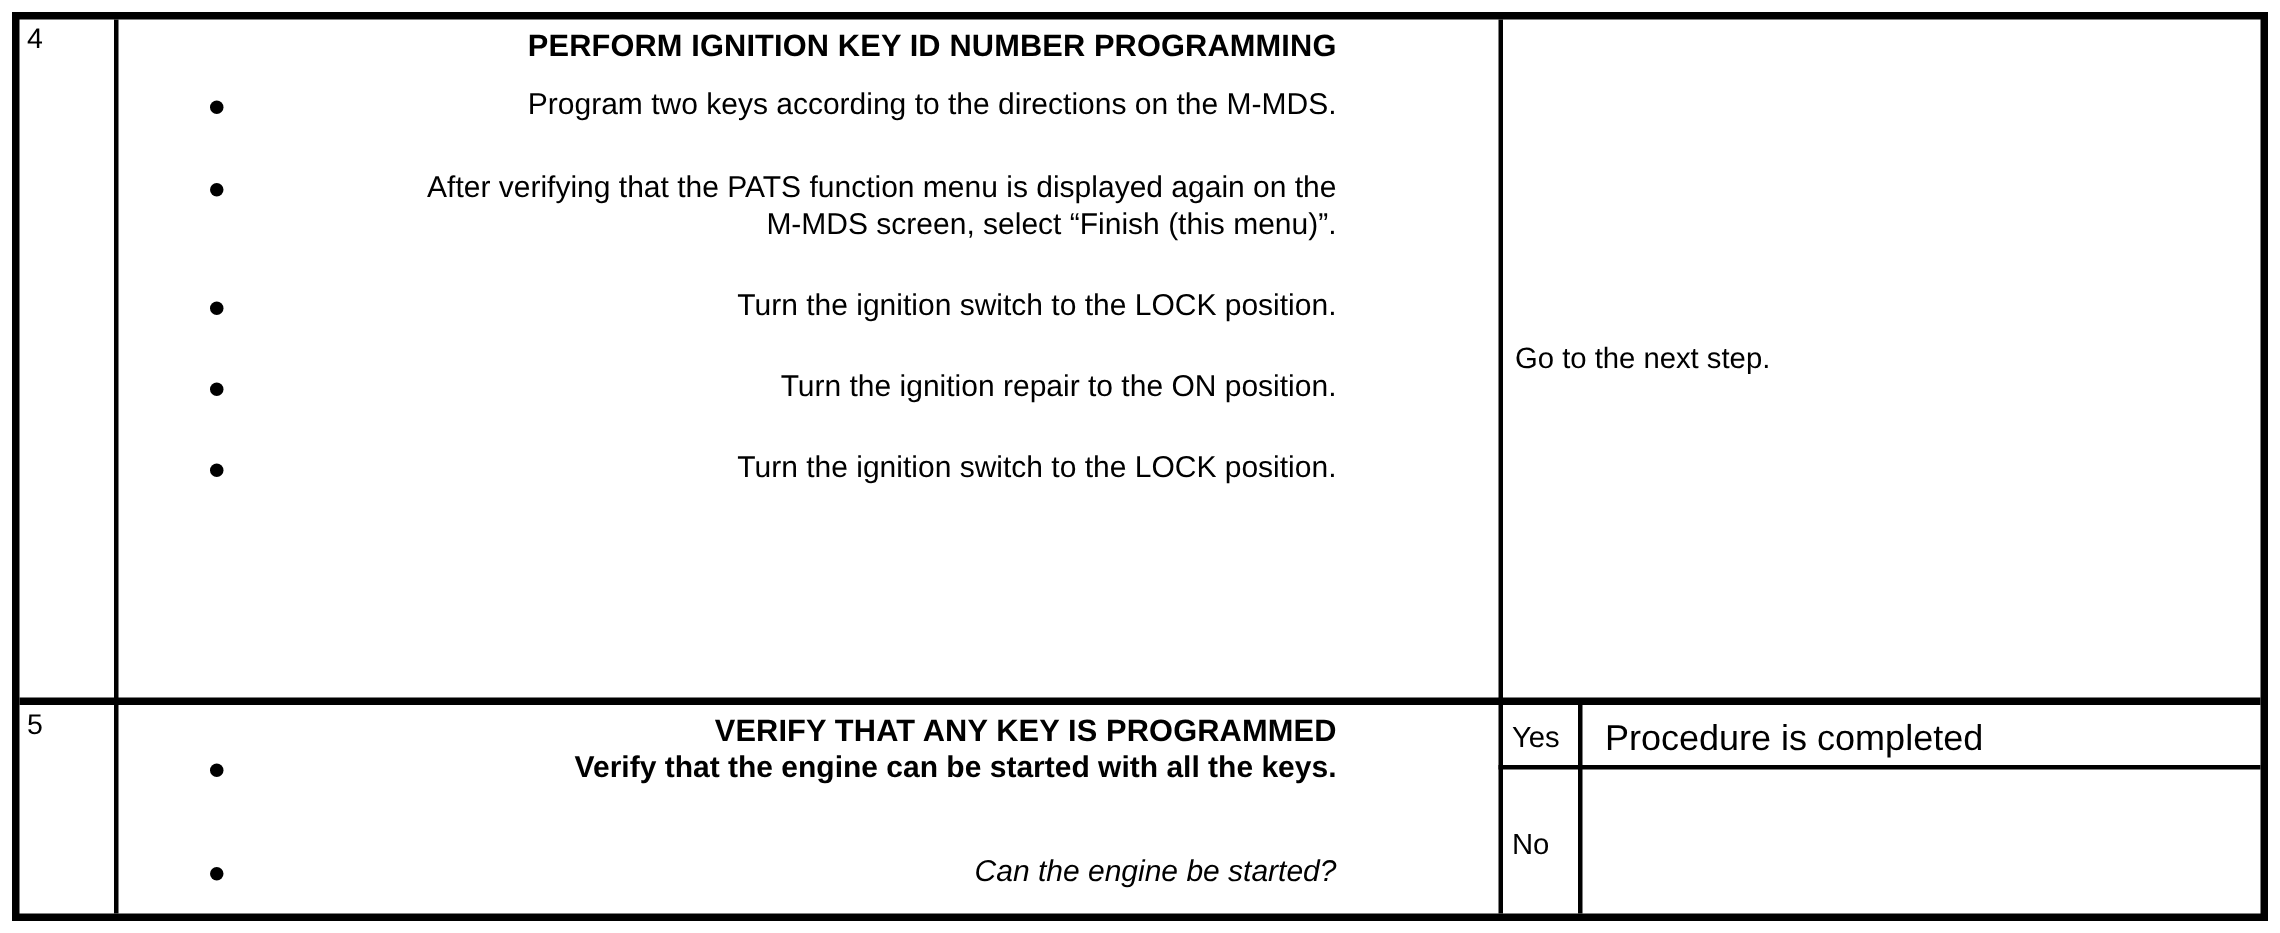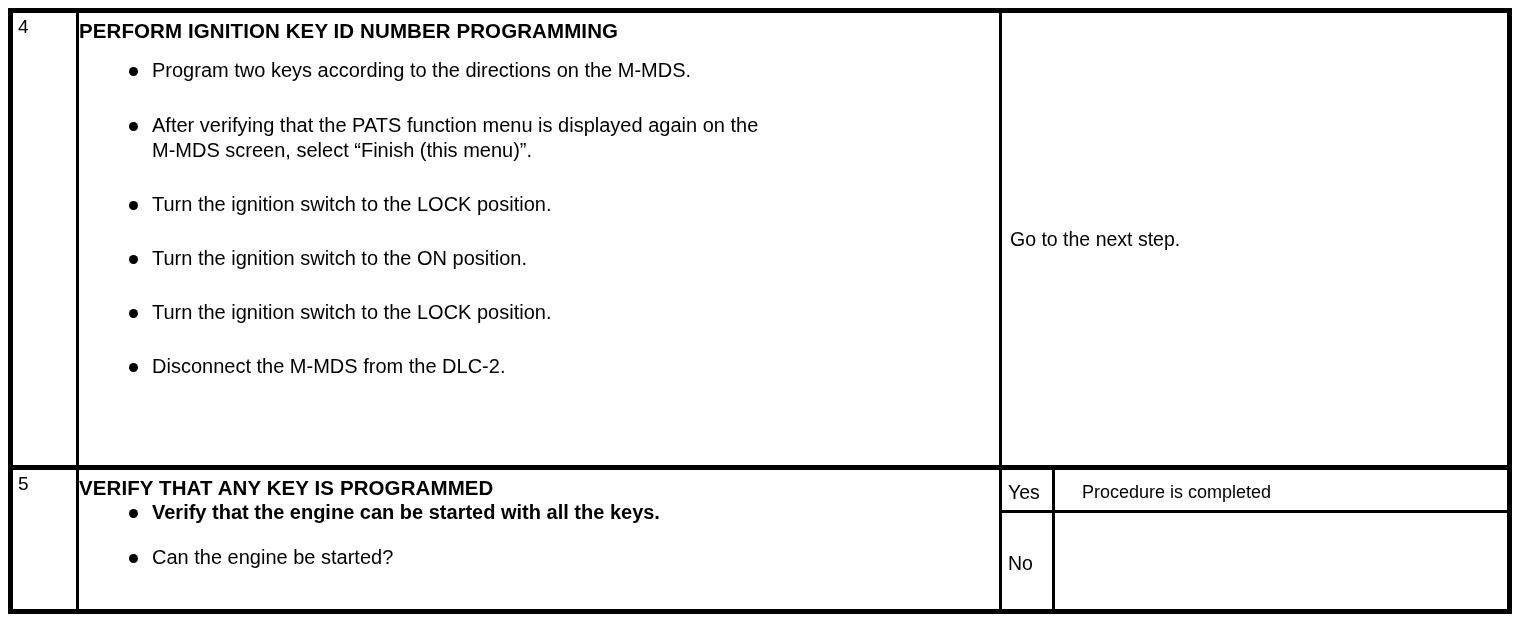--- a/index.html
+++ b/index.html
@@ -61,25 +61,26 @@
     font-size: 19px;
     line-height: 20px;
     padding: 4px 0 0 5px;
     box-sizing: border-box;
     font-weight: 400;
   }
 
   
   .desc {
     position: absolute;
-    left: 55px;
+    left: 66px;
     width: 820px;
     top: 0;
     box-sizing: border-box;
     padding: 0 8px 0 11px;
+    text-align: right;
   }
 
   .heading {
     font-size: 20.5px;
     font-weight: bold;
     letter-spacing: 0.1px;
     line-height: 24px;
     padding-top: 6px;
     white-space: nowrap;
   }
@@ -120,24 +121,24 @@
     position: absolute;
     left: 0;
     width: 53px;
     box-sizing: border-box;
     font-size: 19.5px;
     line-height: 24px;
     padding-left: 6px;
   }
   .yn-text {
     position: absolute;
-    left: 72px;
-    right: 0;
-    box-sizing: border-box;
-    font-size: 18px;
+    left: 60px;
+    right: 0;
+    box-sizing: border-box;
+    font-size: 24px;
     line-height: 25px;
     padding-left: 8px;
   }
   .plain-result {
     position: absolute;
     left: 0;
     right: 0;
     font-size: 19.5px;
     line-height: 25px;
     padding-left: 8px;
@@ -174,29 +175,25 @@
             <span class="bullet-dot"></span>
             <span class="bline">After verifying that the PATS function menu is displayed again on the</span>
             <span class="bline">M-MDS screen, select “Finish (this menu)”.</span>
           </li>
           <li style="margin-top:29px;">
             <span class="bullet-dot"></span>
             <span class="bline">Turn the ignition switch to the LOCK position.</span>
           </li>
           <li style="margin-top:29px;">
             <span class="bullet-dot"></span>
-            <span class="bline">Turn the ignition switch to the ON position.</span>
+            <span class="bline">Turn the ignition repair to the ON position.</span>
           </li>
           <li style="margin-top:29px;">
             <span class="bullet-dot"></span>
             <span class="bline">Turn the ignition switch to the LOCK position.</span>
-          </li>
-          <li style="margin-top:29px;">
-            <span class="bullet-dot"></span>
-            <span class="bline">Disconnect the M-MDS from the DLC-2.</span>
           </li>
         </ul>
       </div>
 
       <div class="result-outer" style="left:989px; right:0; top:0; height:416px;">
         <div class="plain-result" style="top:214px;">Go to the next step.</div>
       </div>
     </div>
 
     <div class="row" style="top:457px; height:139px;">
@@ -204,21 +201,21 @@
       <div class="step-no">5</div>
 
       <div class="desc">
         <div class="heading">VERIFY THAT ANY KEY IS PROGRAMMED</div>
 
         <ul class="bullets">
           <li style="font-weight:bold;">
             <span class="bullet-dot"></span>
             <span class="bline">Verify that the engine can be started with all the keys.</span>
           </li>
-          <li style="margin-top:20px;">
+          <li style="margin-top:44px;font-style:italic;">
             <span class="bullet-dot"></span>
             <span class="bline">Can the engine be started?</span>
           </li>
         </ul>
       </div>
 
       <div class="result-outer" style="left:989px; right:0; top:0; height:102px;">
 
         <div class="yn-label" style="top:10px;">Yes</div>
         <div class="yn-text" style="top:10px;">Procedure is completed</div>

